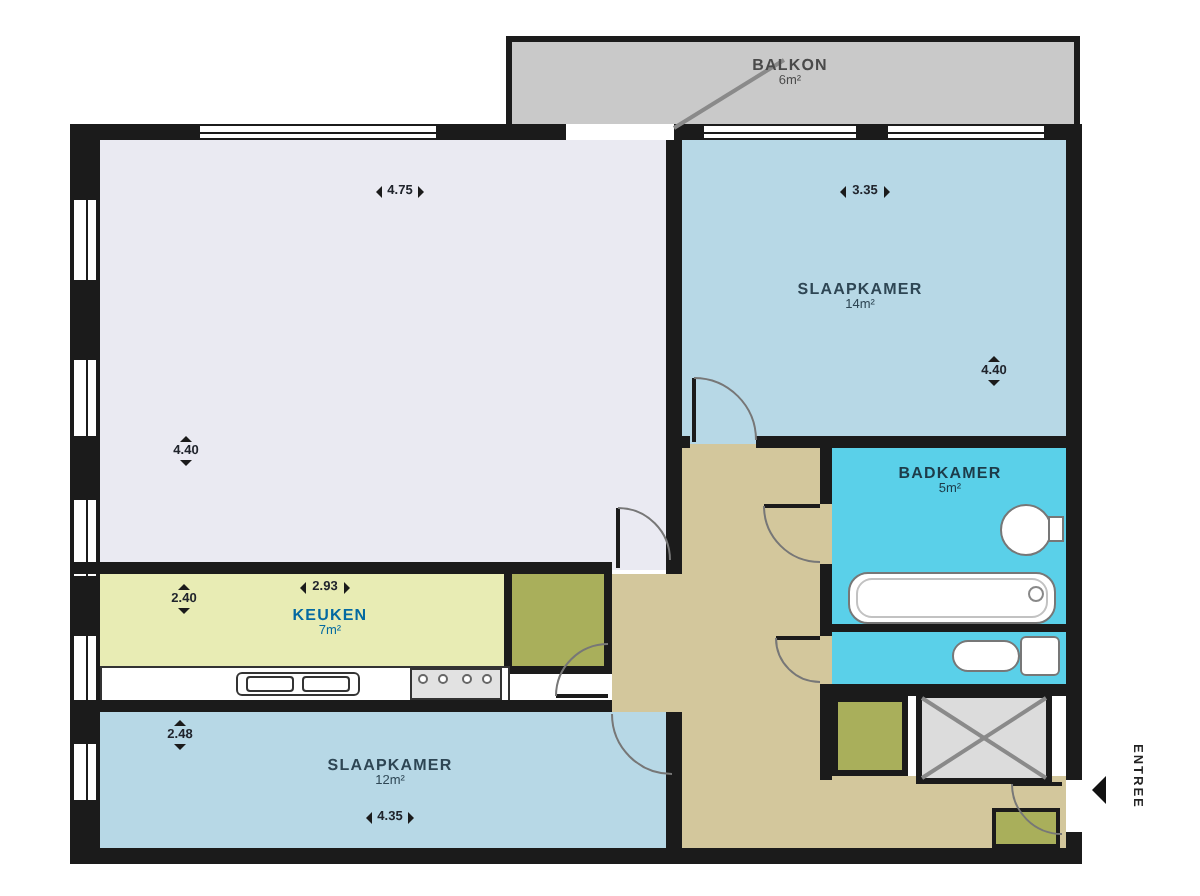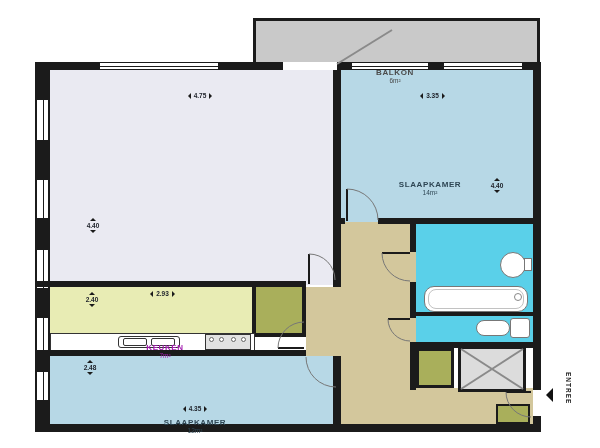--- a/index.html
+++ b/index.html
@@ -7,21 +7,21 @@
          font-family:"Liberation Sans",sans-serif;}
   .wall{position:absolute;background:#1b1b1b;}
   .fill{position:absolute;}
   
   .win-h{position:absolute;background:#fff;border-top:1.5px solid #1b1b1b;border-bottom:1.5px solid #1b1b1b;}
   .win-h::after{content:"";position:absolute;left:0;right:0;top:50%;height:1px;background:#1b1b1b;}
   
   .win-v{position:absolute;background:#fff;border-left:2px solid #1b1b1b;border-right:2px solid #1b1b1b;box-sizing:border-box;}
   .win-v::after{content:"";position:absolute;top:0;bottom:0;left:50%;width:1px;background:#1b1b1b;}
   .room-label{position:absolute;display:flex;flex-direction:column;align-items:center;justify-content:center;
-              text-align:right;color:#313b4b;pointer-events:none;margin-top:40px;}
+              text-align:right;color:#313b4b;pointer-events:none;}
   .rname{font-size:8px;font-weight:bold;letter-spacing:.6px;line-height:9px;white-space:nowrap;}
   .rarea{font-size:6.5px;line-height:7px;}
   .dim{position:absolute;display:flex;align-items:center;justify-content:center;color:#20242c;pointer-events:none;}
   .dim-h{flex-direction:row;gap:3px;}
   .dim-v{flex-direction:column;gap:1px;}
   .dim-val{font-size:6.5px;line-height:7px;font-weight:bold;}
   .arr{width:0;height:0;display:block;}
   .arr-l{border:3.5px solid transparent;border-right-color:#1b1b1b;border-left-width:0;}
   .arr-r{border:3.5px solid transparent;border-left-color:#1b1b1b;border-right-width:0;}
   .arr-u{border:3.5px solid transparent;border-bottom-color:#1b1b1b;border-top-width:0;}
@@ -129,21 +129,25 @@
   </svg>
 
   <div class="room-label" style="left:300px;top:28px;width:190px;color:#4a4a4a;">
     <span class="rname">BALKON</span>
     <span class="rarea">6m²</span>
   </div>
   <div class="room-label" style="left:360px;top:140px;width:140px;color:#2e4654;">
     <span class="rname">SLAAPKAMER</span>
     <span class="rarea">14m²</span>
   </div>
-  <div class="room-label" style="left:110px;top:303px;width:110px;color:#a21caf;">
+  <div class="room-label" style="left:425px;top:232px;width:100px;color:#1d3b49;">
+    <span class="rname">BADKAMER</span>
+    <span class="rarea">5m²</span>
+  </div>
+  <div class="room-label" style="left:110px;top:303px;width:110px;color:#0369a1;">
     <span class="rname">KEUKEN</span>
     <span class="rarea">7m²</span>
   </div>
   <div class="room-label" style="left:125px;top:378px;width:140px;color:#2e4654;">
     <span class="rname">SLAAPKAMER</span>
     <span class="rarea">12m²</span>
   </div>
 
   <div class="dim dim-h" style="left:155px;top:92px;width:90px;">
     <span class="arr arr-l"></span>

